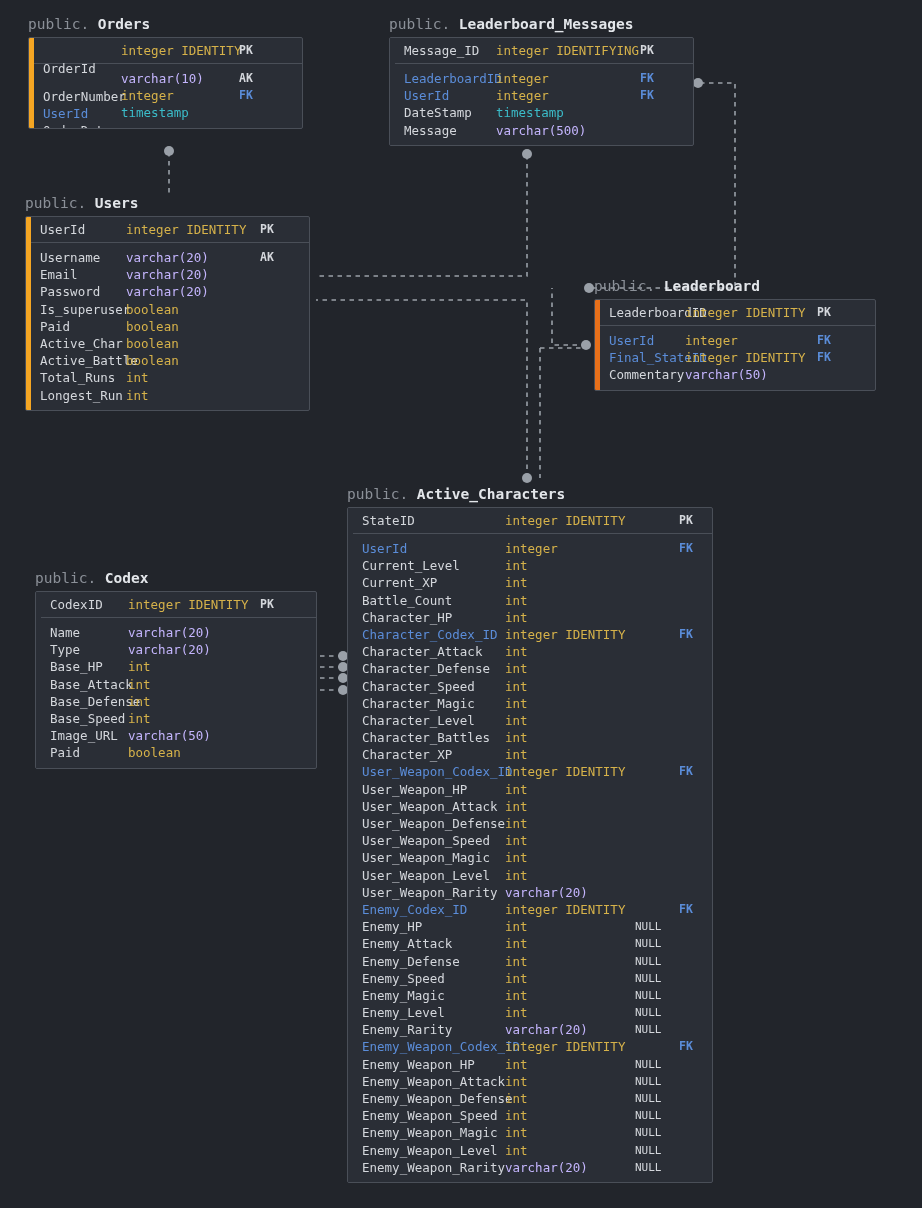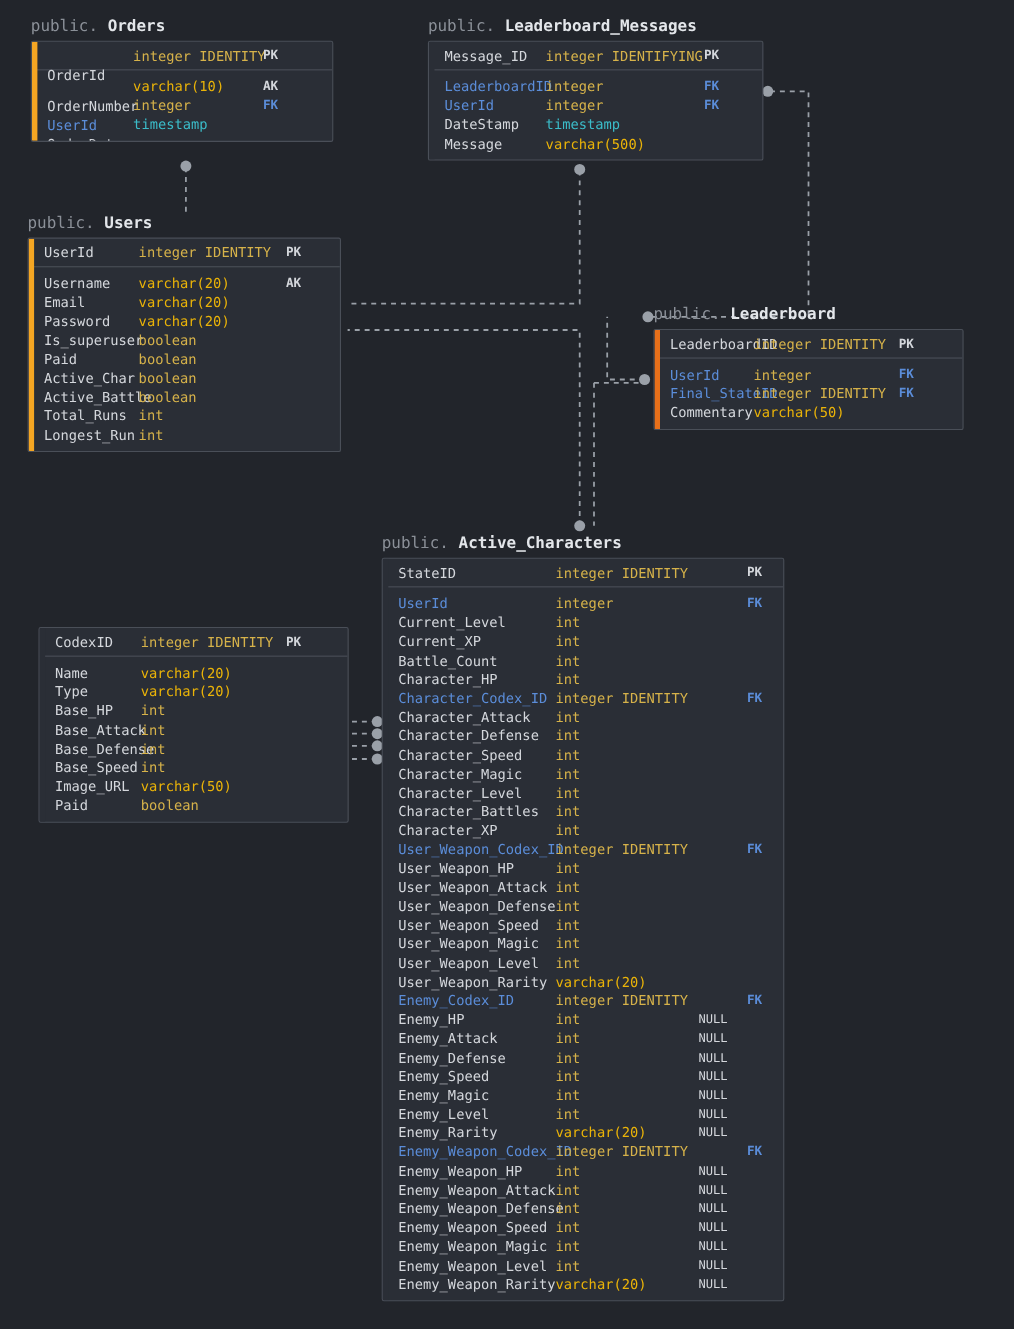--- a/index.html
+++ b/index.html
@@ -101,21 +101,21 @@
   .c-key.fk {
     color: #5b8dd9;
   }
   .c-null {
     color: #d4d7dc;
     font-weight: 400;
     font-size: 11px;
     box-sizing: border-box;
   }
   .t-int { color: #d6b24a; }
-  .t-varchar { color: #eab308; }
+  .t-varchar { color: #c4b5fd; }
   .t-timestamp { color: #3bbcc9; }
   .t-bool { color: #d6b24a; }
   .t-decimal { color: #d6b24a; }
   .pad-top { height: 6px; }
   .pad-bot { height: 6px; }
 
   
   .tbl-orders .c-name { width: 92px; margin-top: 36px; }
   .tbl-orders .c-type { width: 118px; }
   .tbl-orders .c-key  { width: 34px; }
@@ -354,20 +354,24 @@
           <span class="c-name">Commentary</span>
           <span class="c-type t-varchar">varchar(50)</span>
           <span class="c-key"></span>
         </div>
         <div class="pad-bot"></div>
       </div>
     </div>
   </div>
 
   <div class="table-group tbl-codex" style="left:35px; top:570px;">
+    <div class="tbl-title">
+      <span class="schema">public.</span>
+      <span class="tname">Codex</span>
+    </div>
     <div class="tbl-box" style="width:282px;">
       <div class="accent" style="background:#2a2e36;"></div>
       <div class="rows">
         <div class="pk-section">
           <div class="row">
             <span class="c-name">CodexID</span>
             <span class="c-type t-int">integer IDENTITY</span>
             <span class="c-key">PK</span>
           </div>
         </div>

